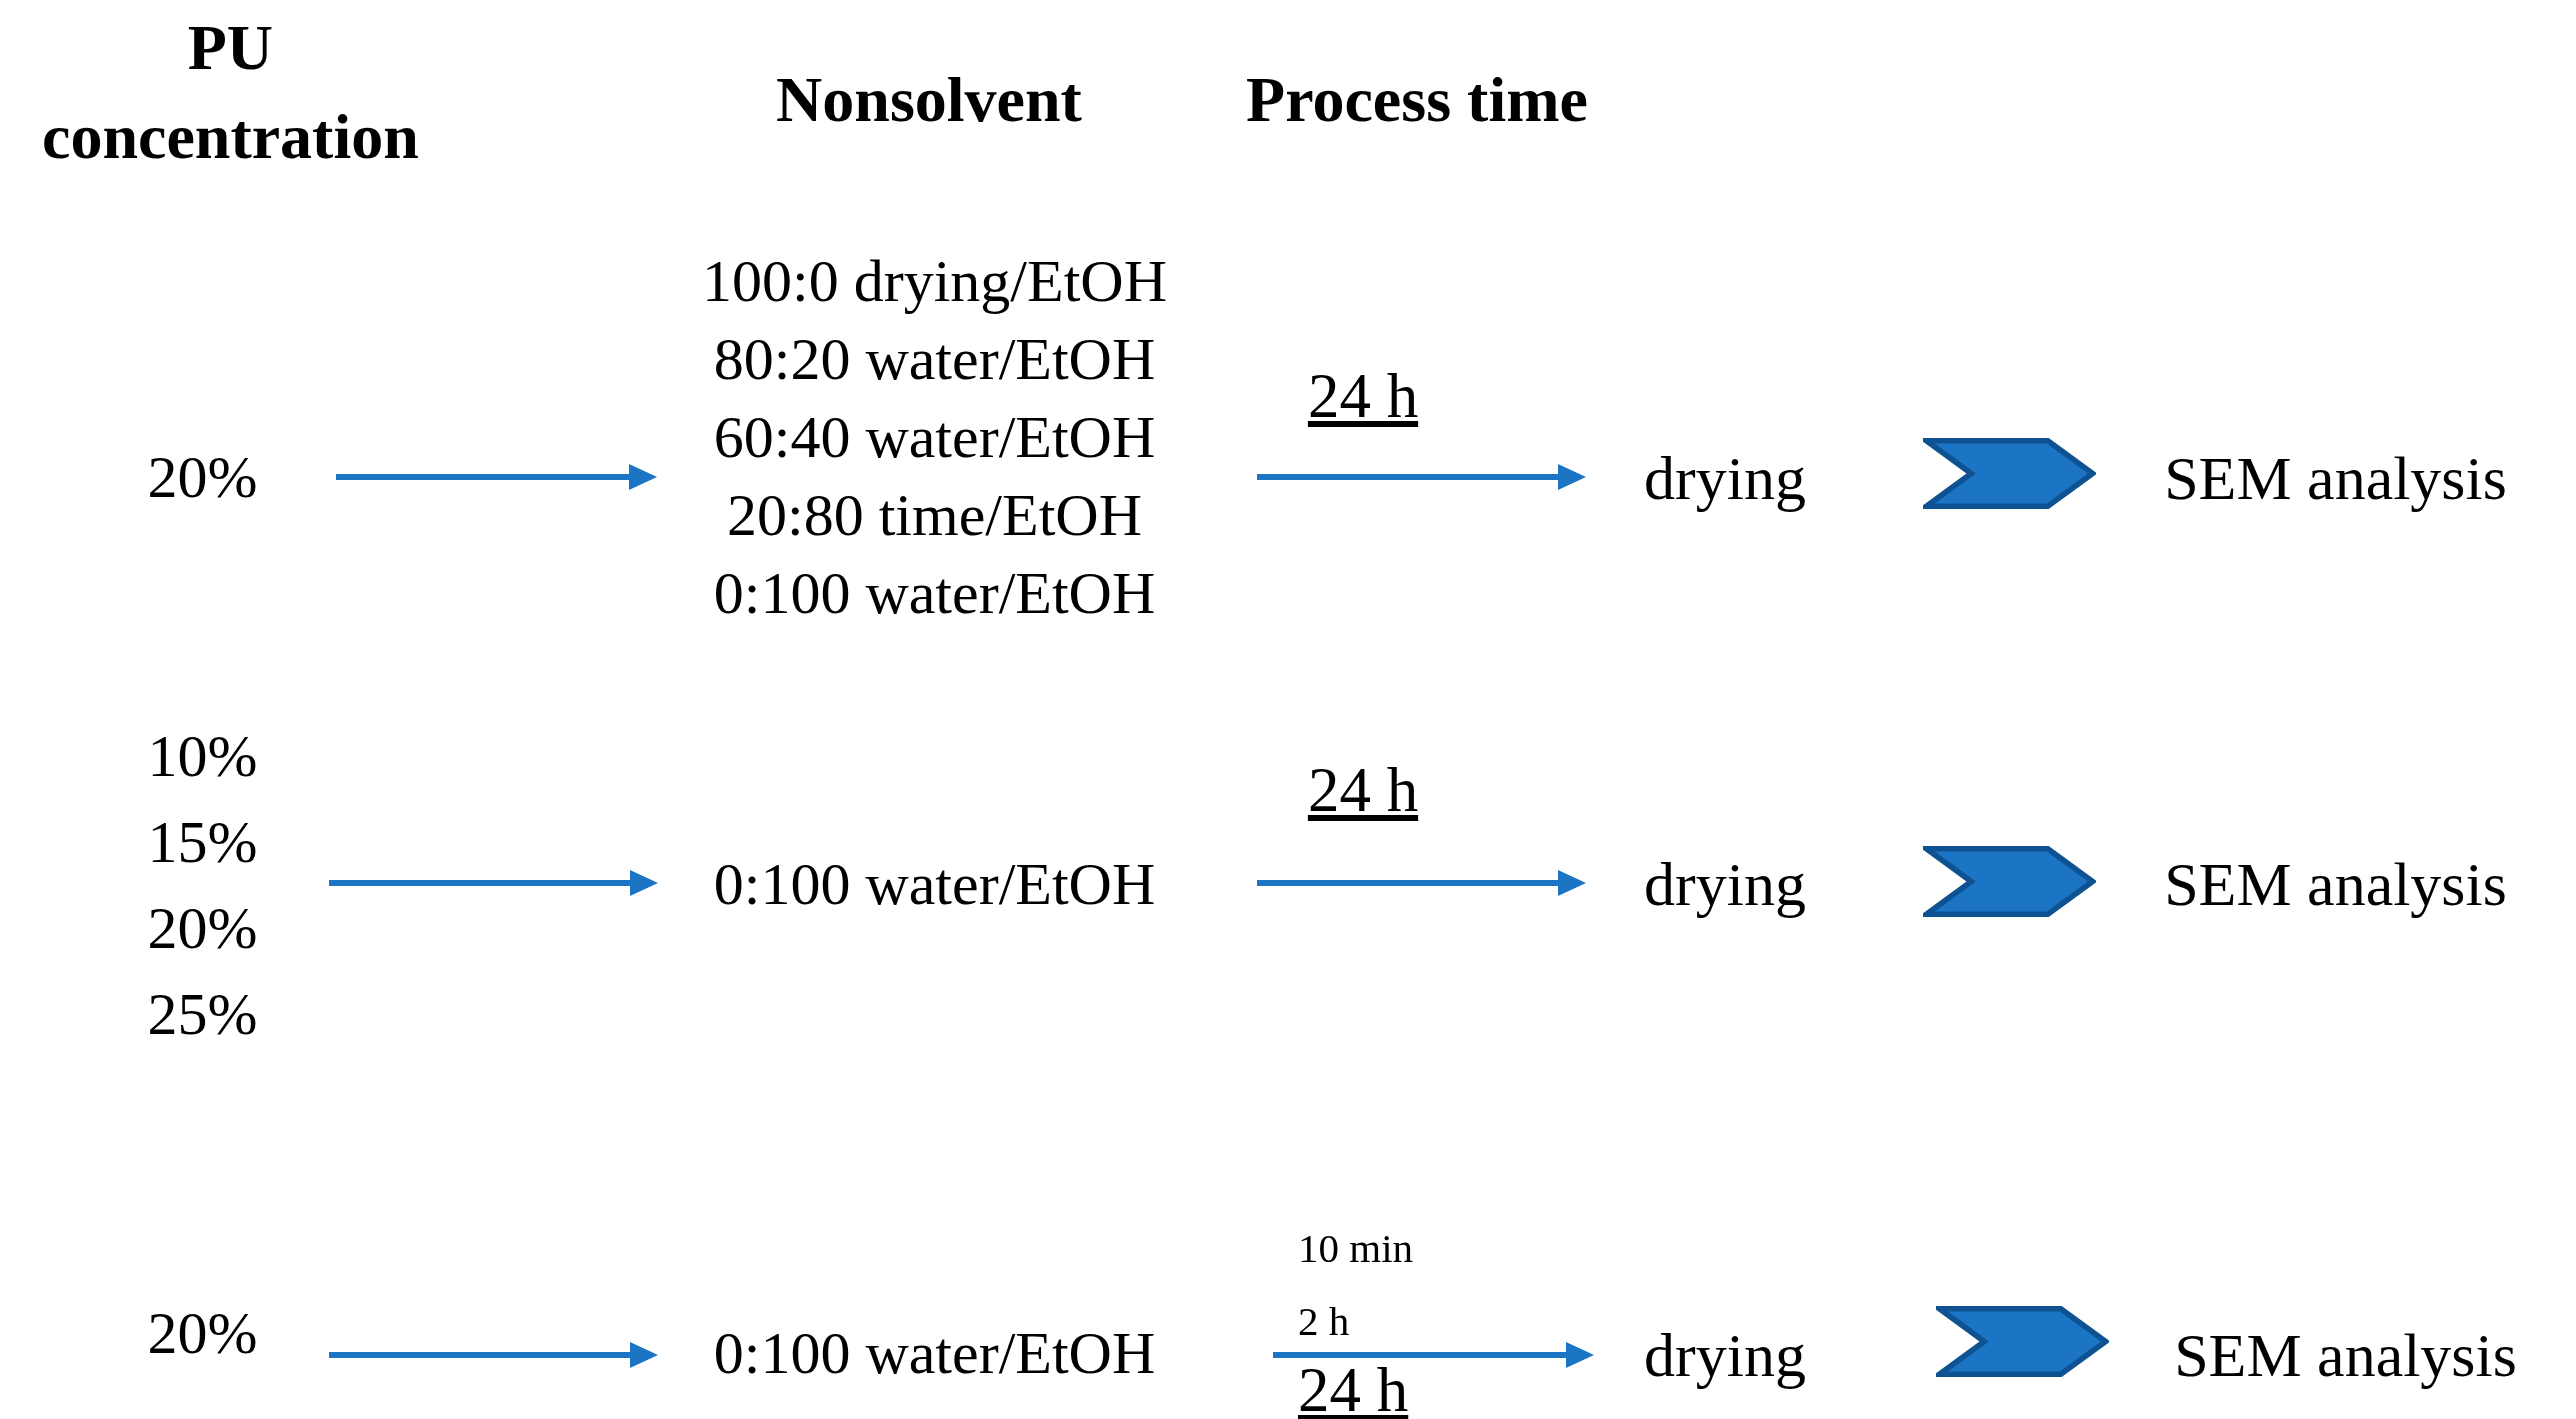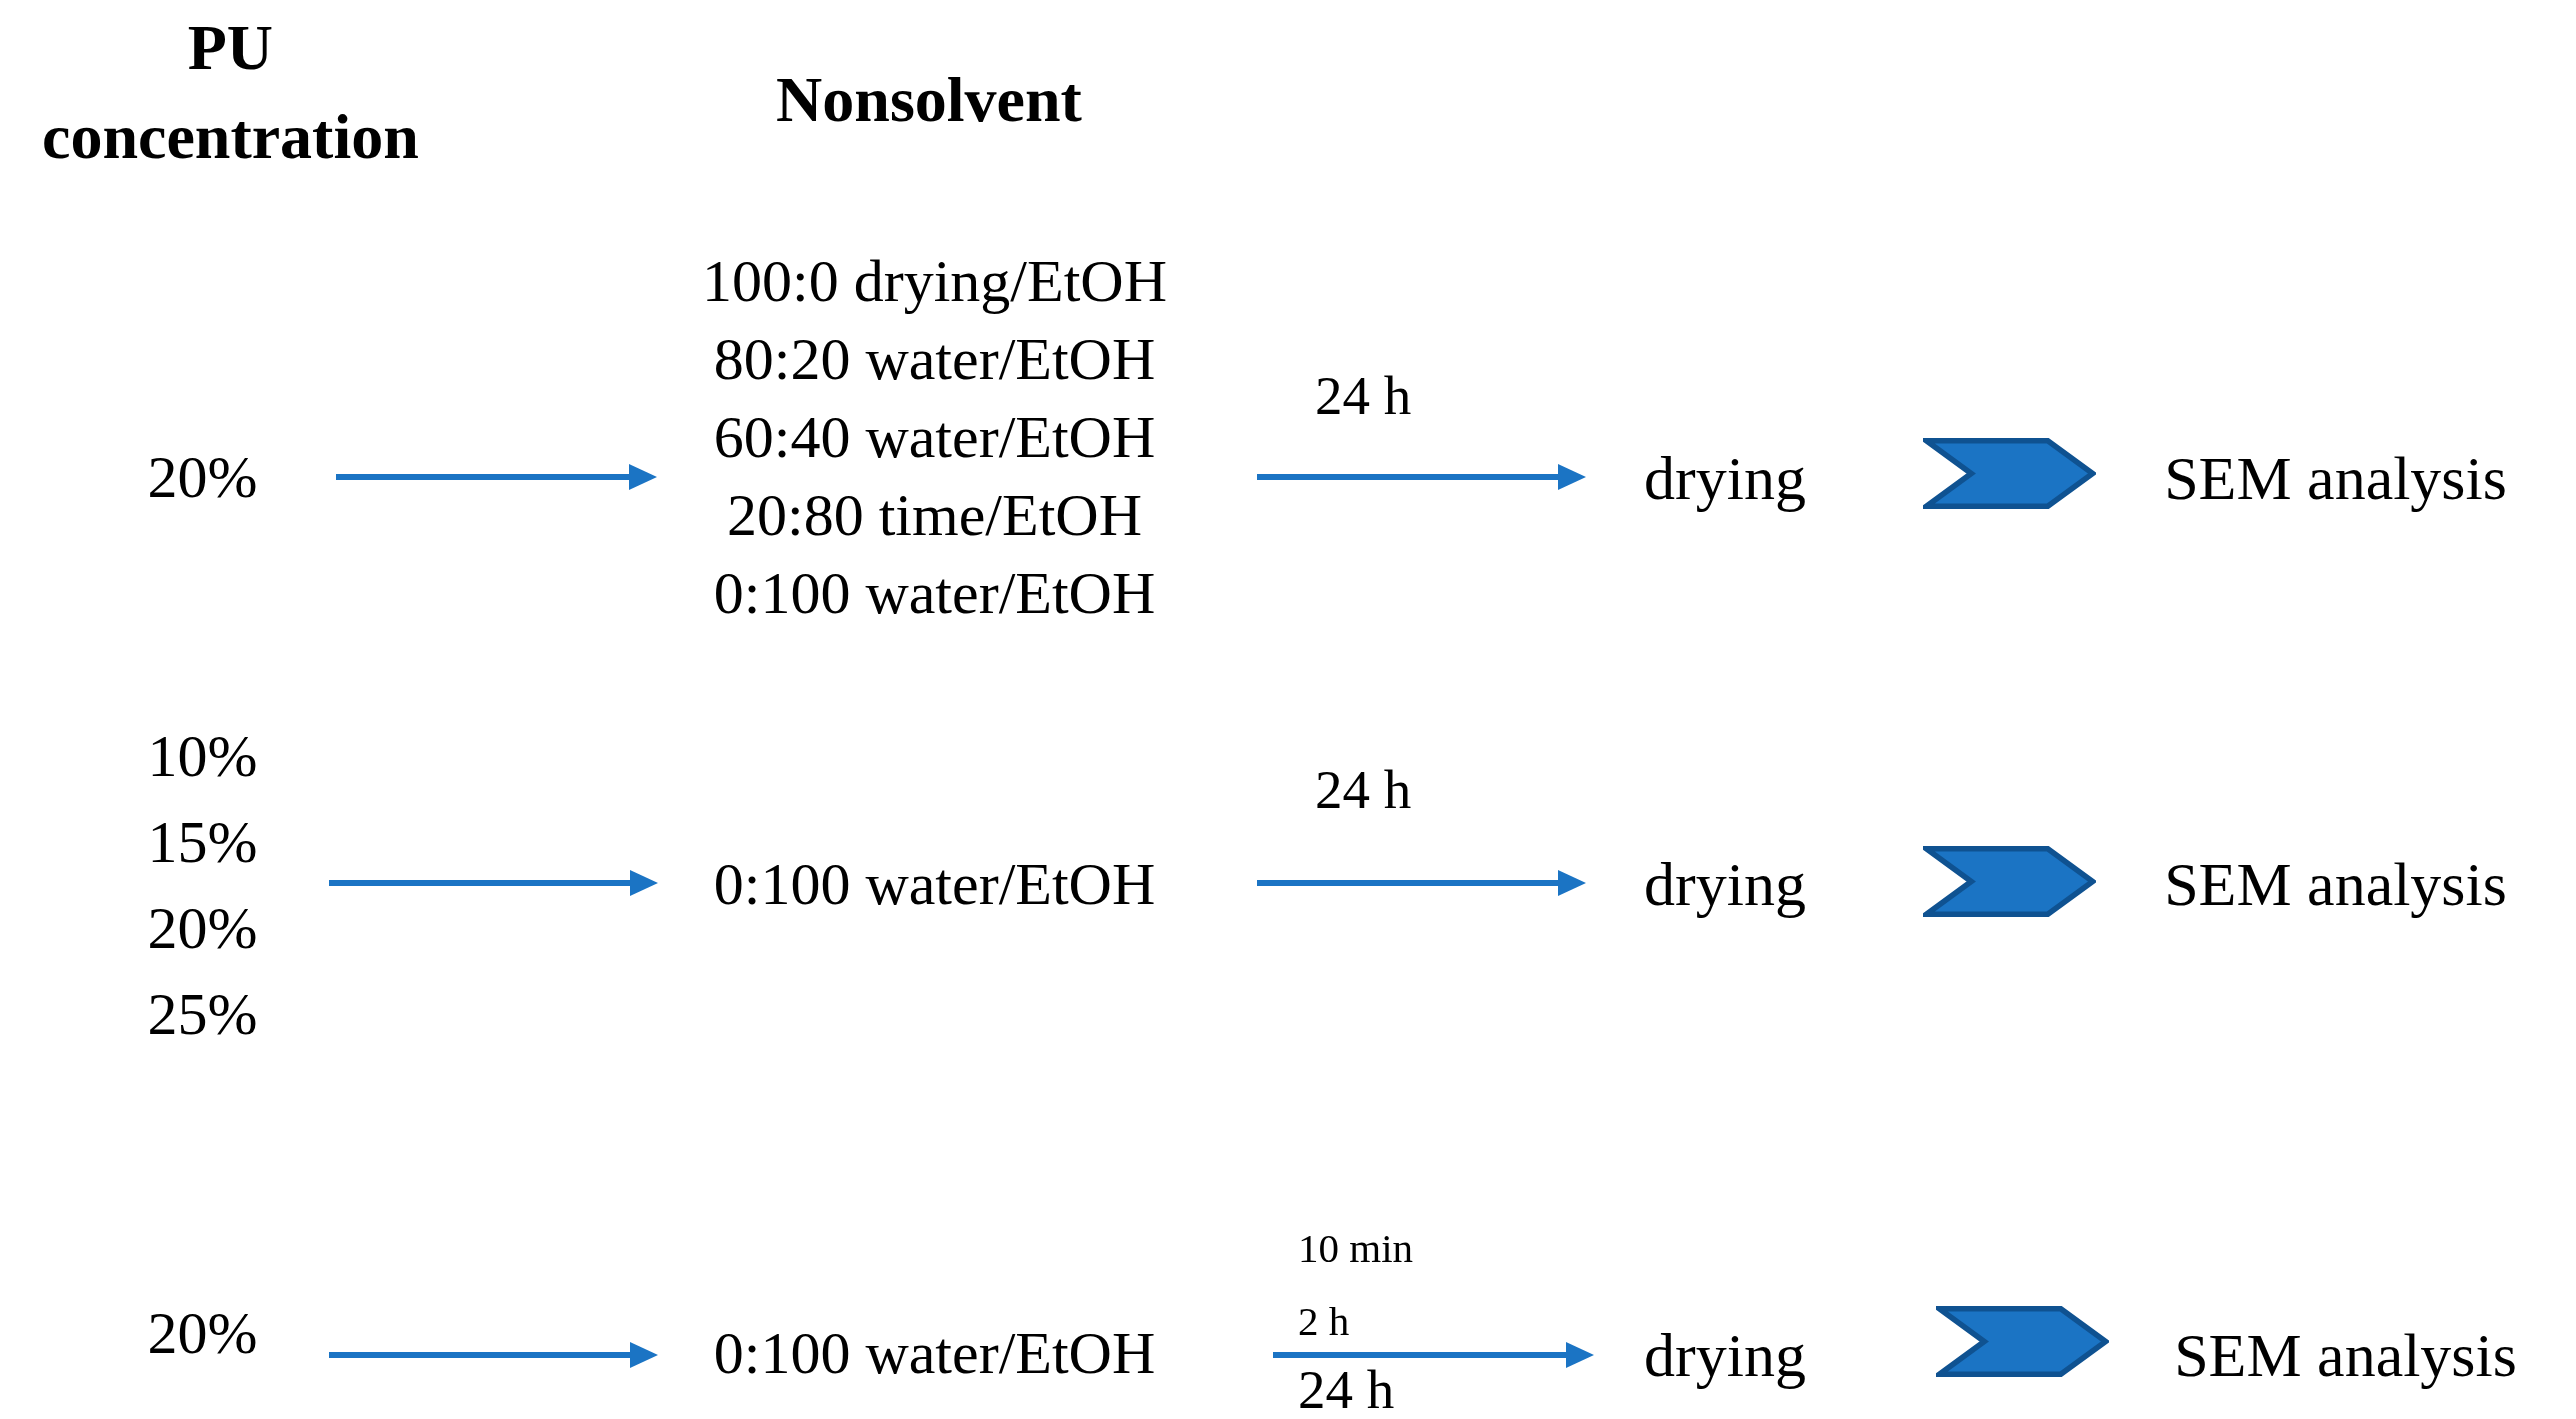--- a/index.html
+++ b/index.html
@@ -26,21 +26,21 @@
     line-height:89px;
     text-align:center;
     white-space:nowrap;
   }
   .txt{position:absolute;text-align:center;white-space:nowrap;}
   .body-lg{font-size:62px;line-height:68px;}
   .body-md{font-size:60px;line-height:68px;}
   .conc-single{font-size:60px;line-height:62px;}
   .conc-list{font-size:60px;line-height:86px;}
   .nonsolv-list{font-size:60px;line-height:78px;}
-  .time{font-size:55px;line-height:58px;}
+  .time{font-size:63px;line-height:58px;text-decoration:underline;}
   .time-stack{font-size:41px;line-height:73px;text-align:left;}
   .time-left{text-align:left;}
   
   .arrow{position:absolute;height:26px;}
   .arrow .shaft{
     position:absolute;left:0;right:25px;top:50%;
     height:5.6px;margin-top:-2.8px;
     background:var(--arrow-blue);
   }
   .arrow .head{
@@ -62,20 +62,21 @@
 </head>
 <body>
 
 <div class="canvas">
 
   <div class="hdr" style="left:9.4px;top:2.8px;width:442px;">
     <div>PU</div>
     <div>concentration</div>
   </div>
   <div class="hdr" style="left:694px;top:55px;width:470px;">Nonsolvent</div>
+  <div class="hdr" style="left:1182px;top:55px;width:470px;">Process time</div>
 
   <div class="txt conc-single" style="left:113px;top:446px;width:179px;">20%</div>
 
   <div class="arrow" style="left:336px;top:464px;width:321px;">
     <div class="shaft"></div>
     <div class="head"></div>
   </div>
 
   <div class="txt nonsolv-list" style="left:648px;top:242px;width:573px;">
     <div>100:0 drying/EtOH</div>

